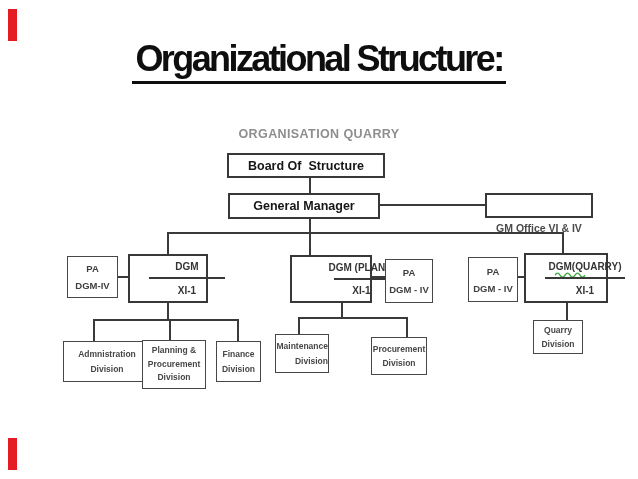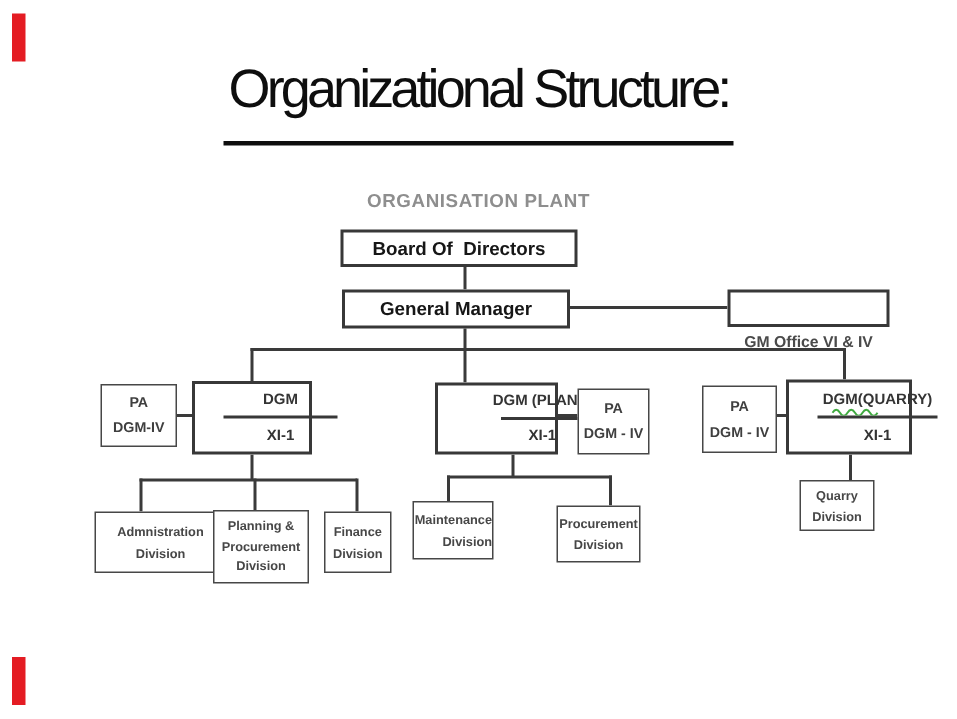--- a/index.html
+++ b/index.html
@@ -5,22 +5,22 @@
   html,body{margin:0;padding:0;background:#fff;}
   .slide{
     position:relative;width:638px;height:479px;background:#ffffff;
     font-family:"Liberation Sans",sans-serif;overflow:hidden;
   }
   .accent-bar{position:absolute;left:8px;width:9px;height:32px;background:var(--accent-red,#e41c23);}
   .accent-top{top:9px;}
   .accent-bottom{top:438px;}
   .title{position:absolute;top:40px;left:0;width:100%;text-align:center;}
   .title span{
-    display:inline-block;font-size:36px;font-weight:normal;letter-spacing:-2.6px;
-    color:#0e0e0e;border-bottom:3px solid #0e0e0e;padding:0 3px 16px 3px;line-height:1.05;
+    display:inline-block;font-size:36px;font-weight:bold;letter-spacing:-2.6px;
+    color:#0e0e0e;border-bottom:3px solid #0e0e0e;padding:0 3px 3px 3px;line-height:1.05;
   }
   .chart-heading{
     position:absolute;top:127px;left:0;width:100%;text-align:center;
     font-size:12.5px;font-weight:bold;letter-spacing:.4px;color:#8e8e8e;
   }
   .ln{position:absolute;background:#3a3a3a;}
   .node{
     position:absolute;box-sizing:border-box;background:#fff;border:2px solid #383838;
     display:flex;flex-direction:column;align-items:center;justify-content:center;
     text-align:center;color:#303030;
@@ -49,21 +49,21 @@
 
   <div class="accent-bar accent-top"></div>
   <div class="accent-bar accent-bottom"></div>
 
   <div class="title">
     <span>Organizational Structure:</span>
   </div>
 
   <div>
 
-    <div class="chart-heading">ORGANISATION PLANT</div>
+    <div class="chart-heading">ORGANISATION QUARRY</div>
 
     <div class="ln" style="left:309px;top:178px;width:2px;height:15px;"></div>
     <div class="ln" style="left:380px;top:204px;width:105px;height:2px;"></div>
     <div class="ln" style="left:309px;top:218px;width:2px;height:15px;"></div>
     <div class="ln" style="left:167px;top:232px;width:397px;height:2px;"></div>
     <div class="ln" style="left:167px;top:232px;width:2px;height:22px;"></div>
     <div class="ln" style="left:309px;top:232px;width:2px;height:23px;"></div>
     <div class="ln" style="left:562px;top:232px;width:2px;height:21px;"></div>
     <div class="ln" style="left:118px;top:276px;width:10px;height:2px;"></div>
     <div class="ln" style="left:372px;top:276px;width:13px;height:2px;"></div>
@@ -73,21 +73,21 @@
     <div class="ln" style="left:93px;top:319px;width:2px;height:22px;"></div>
     <div class="ln" style="left:169px;top:319px;width:2px;height:21px;"></div>
     <div class="ln" style="left:237px;top:319px;width:2px;height:22px;"></div>
     <div class="ln" style="left:341px;top:303px;width:2px;height:15px;"></div>
     <div class="ln" style="left:298px;top:317px;width:110px;height:2px;"></div>
     <div class="ln" style="left:298px;top:317px;width:2px;height:17px;"></div>
     <div class="ln" style="left:406px;top:317px;width:2px;height:20px;"></div>
     <div class="ln" style="left:566px;top:303px;width:2px;height:17px;"></div>
 
     <div class="node big" style="left:227px;top:153px;width:158px;height:25px;">
-      <span>Board Of  Directors</span>
+      <span>Board Of  Structure</span>
     </div>
     <div class="node big" style="left:228px;top:193px;width:152px;height:26px;">
       <span>General Manager</span>
     </div>
     <div class="node office" style="left:485px;top:193px;width:108px;height:25px;">
       <span>GM Office VI &amp; IV</span>
     </div>
 
     <div class="node small thin" style="left:67px;top:256px;width:51px;height:42px;">
       <div class="nline">PA</div>

